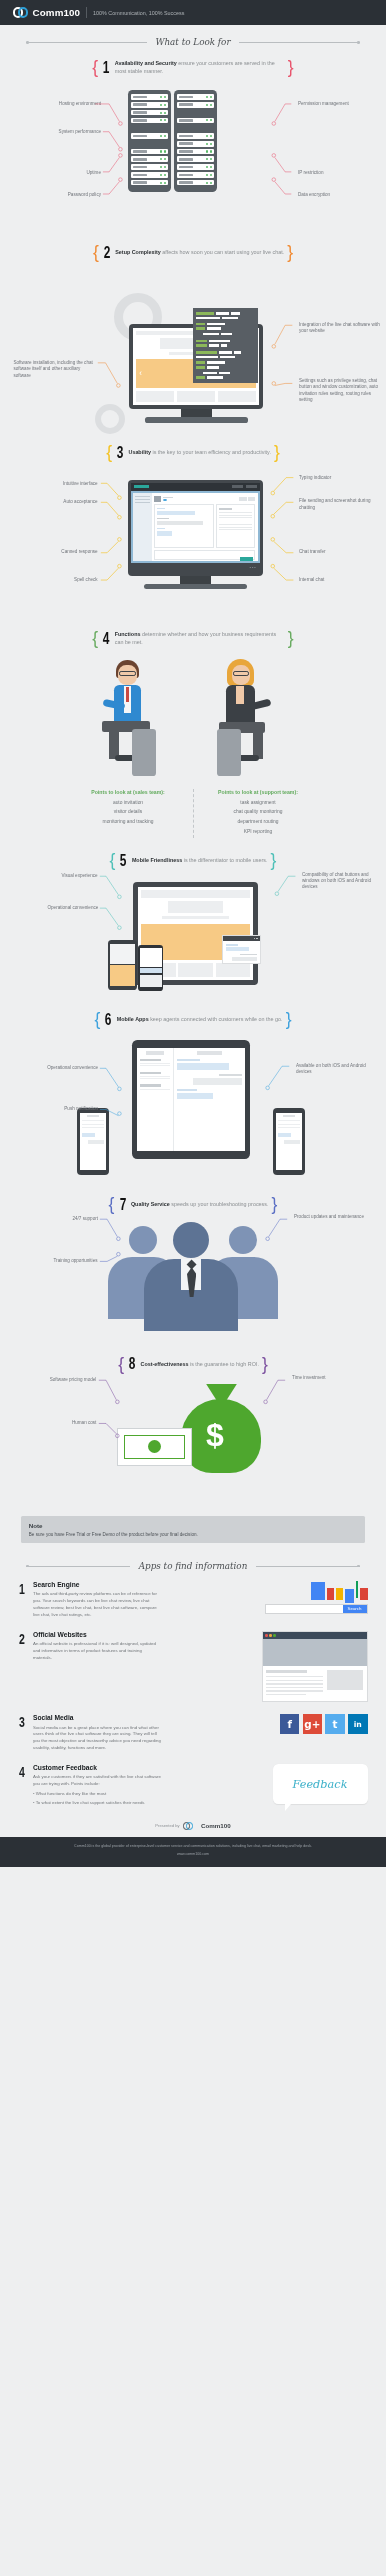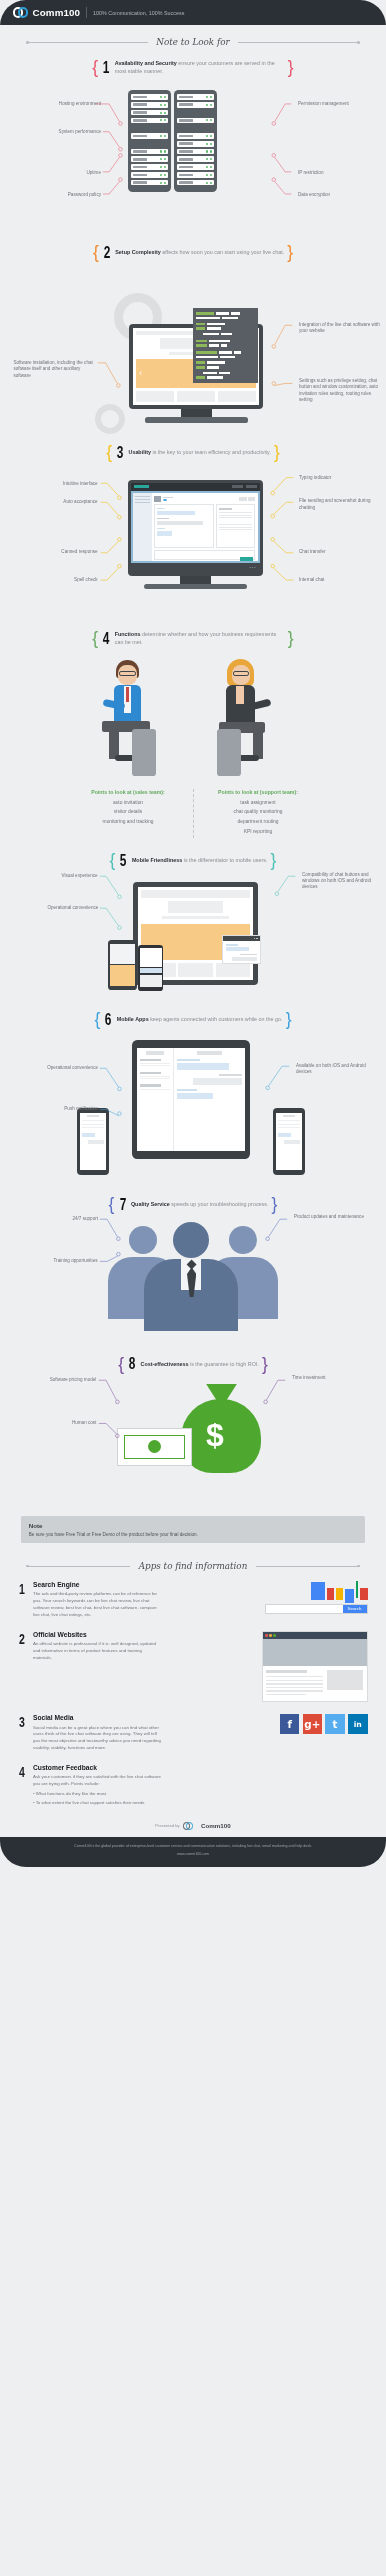--- a/index.html
+++ b/index.html
@@ -3,21 +3,21 @@
 <meta charset="utf-8">
 <style>
   * { box-sizing: border-box; margin: 0; padding: 0; }
   body {
     width: 386px; margin: 0 auto;
     font-family: "Liberation Sans", sans-serif;
     background: #eeeff0;
     color: #6b6f72;
     -webkit-font-smoothing: antialiased;
   }
-  .page { width: 386px; position: relative; overflow: hidden; border-radius: 26px; }
+  .page { width: 386px; position: relative; overflow: hidden; }
 
   
   .topbar {
     height: 25px; background: #2b3036; display: flex; align-items: center;
     padding: 0 13px;
   }
   .logo-mark { width: 15.5px; height: 10.3px; position: relative; margin-right: 4.1px; }
   .logo-mark .ring-w, .logo-mark .ring-b {
     position: absolute; top: 0; width: 10.3px; height: 10.3px; border-radius: 50%;
   }
@@ -153,21 +153,21 @@
         <div class="ring-b"></div>
     </div>
     <div class="logo-text">Comm100</div>
     <div class="logo-div"></div>
     <div class="tagline">100% Communication, 100% Success</div>
   </div>
 
 
   <div class="divider">
     <div class="line left"></div>
-    <div class="dtitle">Note to Look for</div>
+    <div class="dtitle">What to Look for</div>
     <div class="line right"></div>
   </div>
 
   <div class="headline">
     <span class="brace l" style="color:#e8556d">{</span>
     <span class="bignum">1</span>
     <span class="htext"><b>Availability and Security</b><span> ensure your customers are served in the most stable manner.</span></span>
     <span class="brace r" style="color:#e8556d">}</span>
   </div>
 
@@ -901,20 +901,25 @@
   </div>
 
   <div class="wf-item">
     <div class="wf-num">4</div>
     <div class="wf-body">
       <h3>Customer Feedback</h3>
       <p>Ask your customers if they are satisfied with the live chat software you are trying with. Points include:</p>
       <p style="margin-top:3.1px">• <span>What functions do they like the most</span></p>
       <p style="margin-top:2.1px">• <span>To what extent the live chat support satisfies their needs</span></p>
     </div>
+    <div class="wf-art">
+      <div class="bubble">
+        <span>Feedback</span>
+      </div>
+    </div>
   </div>
 
   <div class="presented">
     <div class="row">
       <span>Presented by</span>
       <span class="logo-mark" style="width:11.3px;height:7.2px;display:inline-block;position:relative">
         <i style="position:absolute;left:0;top:0;width:7.2px;height:7.2px;border-radius:50%;border:1.8px solid #4a4f54"></i>
         <i style="position:absolute;left:3.6px;top:0;width:7.2px;height:7.2px;border-radius:50%;border:1.8px solid #2e9fd6"></i>
       </span>
       <span style="color:#3b4045;font-weight:bold;font-size:6.2px">Comm100</span>

